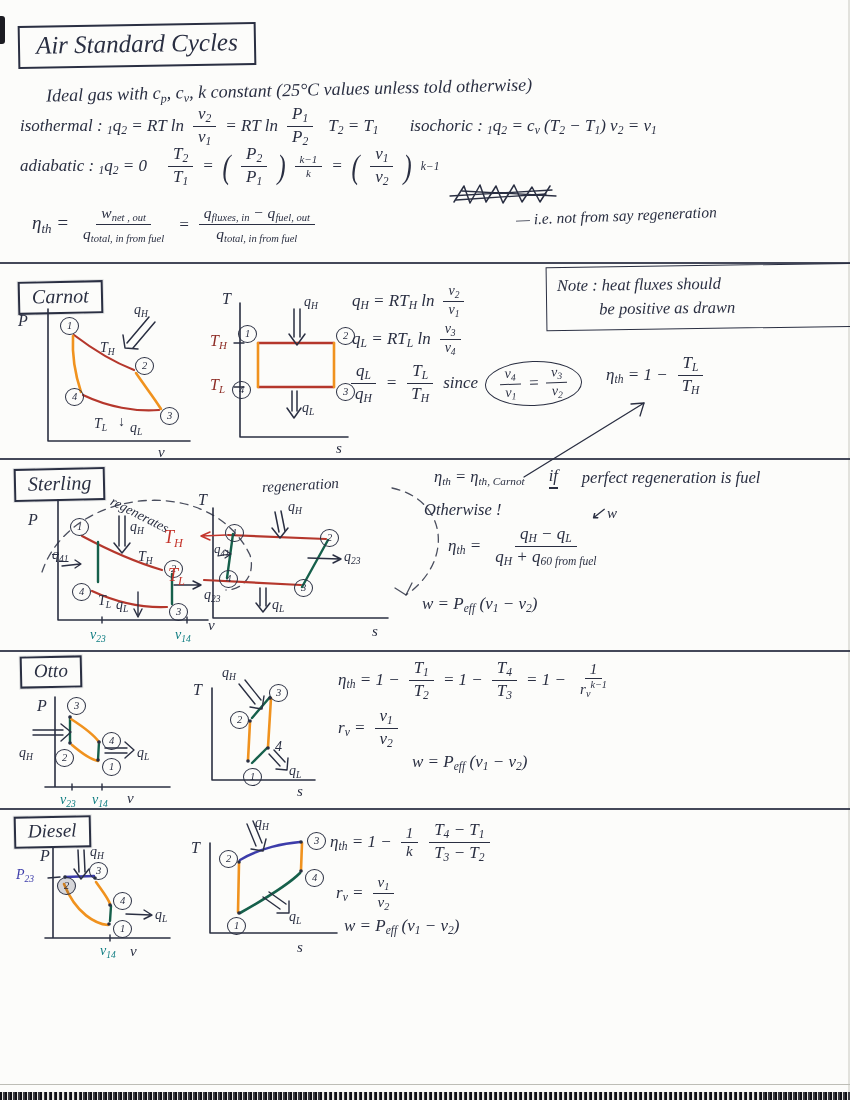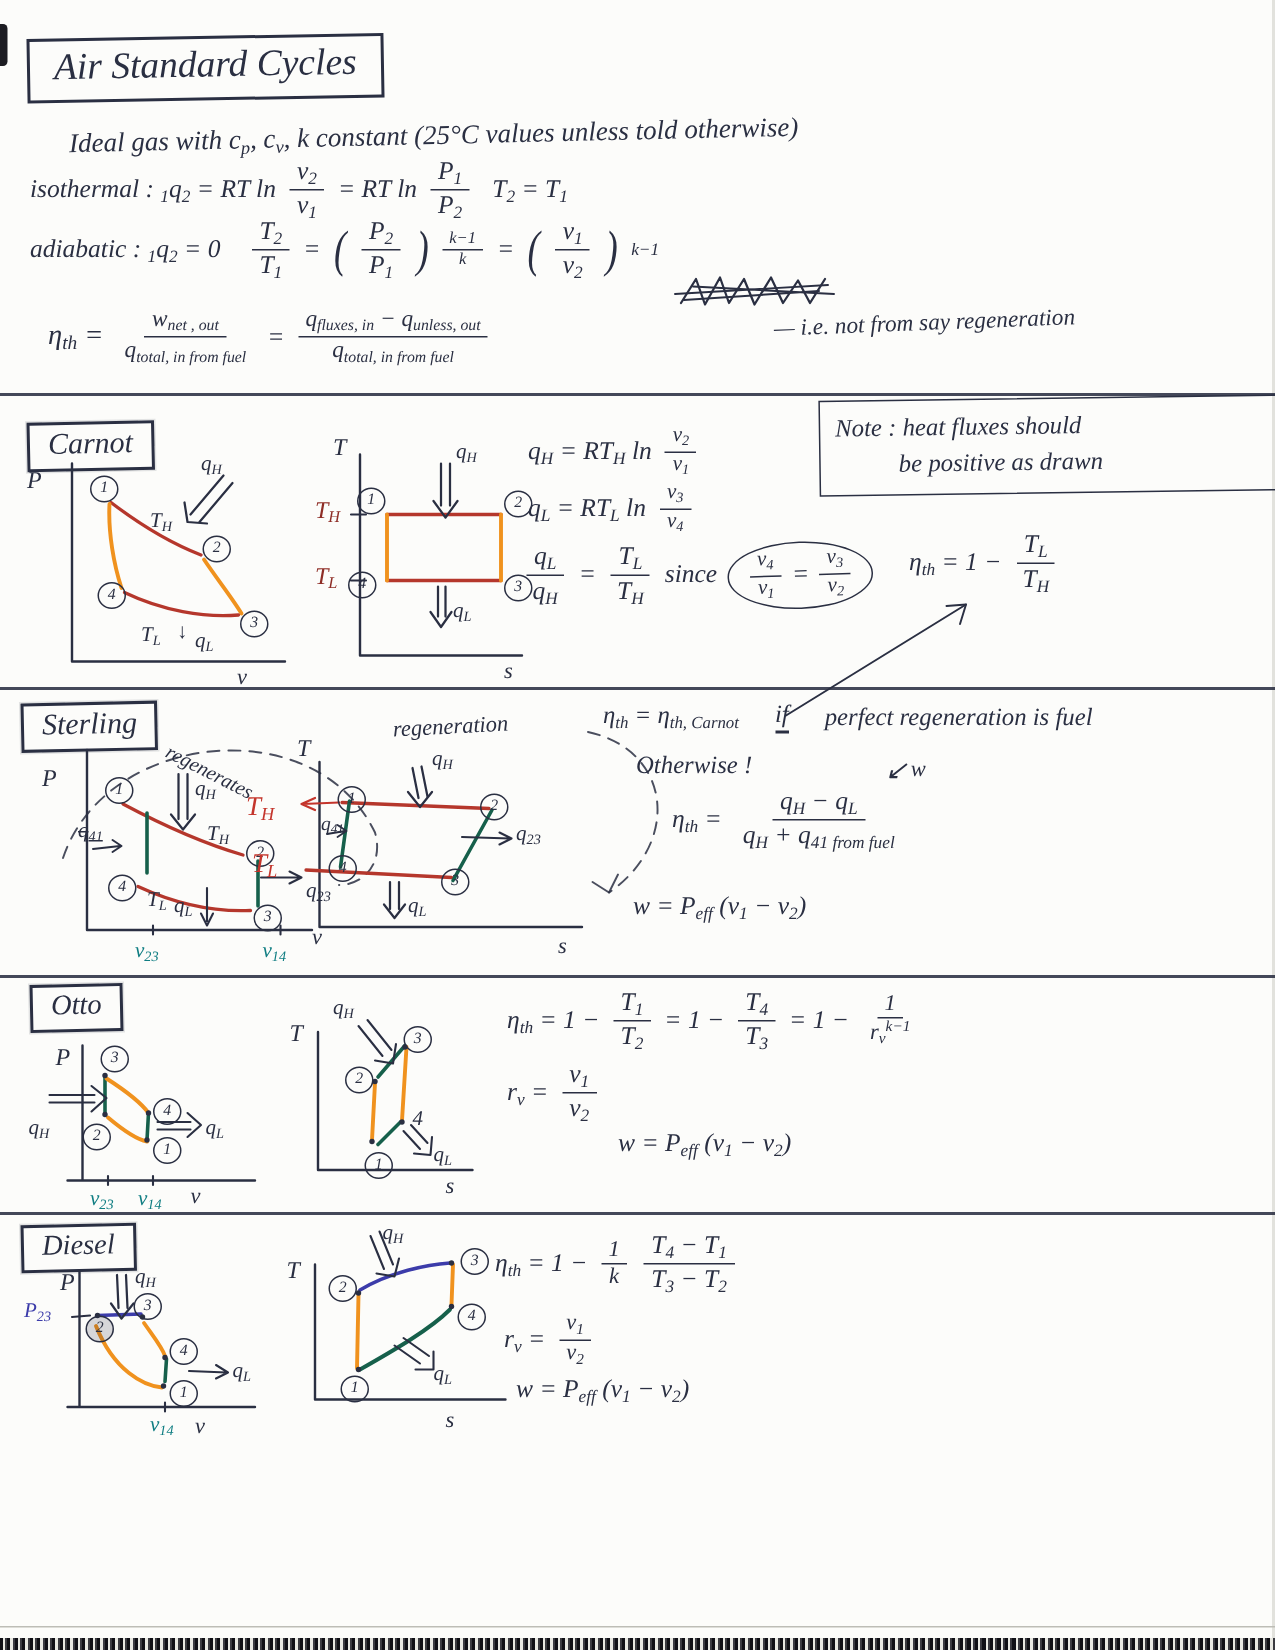--- a/index.html
+++ b/index.html
@@ -67,20 +67,21 @@
     <span class="frac">
         <span class="fn">v<sub>2</sub></span>
         <span class="fd">v<sub>1</sub></span>
       </span>
     <span>= RT ln</span>
     <span class="frac">
         <span class="fn">P<sub>1</sub></span>
         <span class="fd">P<sub>2</sub></span>
       </span>
     <span style="margin-left:6px">T<sub>2</sub> = T<sub>1</sub></span>
+    <span style="margin-left:24px">isochoric :  <sub>1</sub>q<sub>2</sub> = c<sub>v</sub> (T<sub>2</sub> − T<sub>1</sub>)    v<sub>2</sub> = v<sub>1</sub></span>
   </div>
 
   <div class="eq" style="left:20px;top:144px;">
     <span>adiabatic :  <sub>1</sub>q<sub>2</sub> = 0</span>
     <span class="frac" style="margin-left:14px">
         <span class="fn">T<sub>2</sub></span>
         <span class="fd">T<sub>1</sub></span>
       </span>
     <span>=</span>
     <span class="bigp">(</span>
@@ -104,21 +105,21 @@
   </div>
 
   <div class="eq" style="left:32px;top:204px;">
     <span style="font-size:19px">η<sub>th</sub>  =</span>
     <span class="frac" style="font-size:15.5px">
         <span class="fn">w<sub>net , out</sub></span>
         <span class="fd">q<sub>total, in  from fuel</sub></span>
       </span>
     <span>=</span>
     <span class="frac" style="font-size:15.5px">
-        <span class="fn">q<sub>fluxes, in</sub>  −  q<sub>unless, out</sub></span>
+        <span class="fn">q<sub>fluxes, in</sub>  −  q<sub>fuel, out</sub></span>
         <span class="fd">q<sub>total, in  from fuel</sub></span>
       </span>
   </div>
 
   <svg class="abs" style="left:448px;top:180px;" width="120" height="30">
     <path d="M6,22 L16,6 L22,23 L32,5 L38,22 L48,6 L55,23 L66,5 L74,22 L84,7 L92,22 L102,6" style="stroke:var(--ink);stroke-width:1.5;"></path>
     <path d="M2,16 L104,10 M8,20 L98,14 M14,11 L108,16" style="stroke:var(--ink);stroke-width:1.3;"></path>
   </svg>
   <div class="lbl" style="left:516px;top:208px;font-size:15.5px;transform:rotate(-2.2deg);">— i.e. not from say regeneration</div>
 
@@ -336,37 +337,37 @@
       <span class="lbl" style="left:112px;top:110px;">q<sub>L</sub></span>
       <span class="lbl" style="left:54px;top:54px;font-size:13px;">q<sub>41</sub></span>
       <span class="lbl" style="left:184px;top:62px;text-align:right;">q<sub>23</sub></span>
       <span class="pt" style="left:65px;top:36px;">1</span>
       <span class="pt" style="left:160px;top:41px;">2</span>
       <span class="pt" style="left:134px;top:91px;">3</span>
       <span class="pt" style="left:59px;top:82px;">4</span>
     </div>
     <span class="lbl" style="left:262px;top:18px;font-size:15px;transform:rotate(-3deg);">regeneration</span>
 
-    <div class="eq" style="left:402px;top:6px;font-size:16.5px;gap:24px;">
+    <div class="eq" style="left:434px;top:6px;font-size:16.5px;gap:24px;">
       <span>η<sub>th</sub> = η<sub>th, Carnot</sub></span>
       <span class="ul">if</span>
       <span>perfect regeneration is fuel</span>
     </div>
     <div class="eq" style="left:424px;top:40px;font-size:16.5px;">
       <span>Otherwise !</span>
     </div>
     <div class="eq" style="left:590px;top:42px;font-size:15px;gap:2px;">
       <span style="font-size:18px">↙</span>
       <span>w</span>
     </div>
     <div class="eq" style="left:448px;top:64px;">
       <span>η<sub>th</sub>  =</span>
       <span class="frac">
           <span class="fn">q<sub>H</sub>  −  q<sub>L</sub></span>
-          <span class="fd">q<sub>H</sub> + q<sub>41 from fuel</sub></span>
+          <span class="fd">q<sub>H</sub> + q<sub>60 from fuel</sub></span>
         </span>
     </div>
     <div class="eq" style="left:422px;top:134px;">
       <span>w  =  P<sub>eff</sub>  (v<sub>1</sub> − v<sub>2</sub>)</span>
     </div>
   </div>
 
   <div class="hr" style="top:650px"></div>
 
   <div class="abs" style="left:0;top:652px;width:850px;height:156px;">

